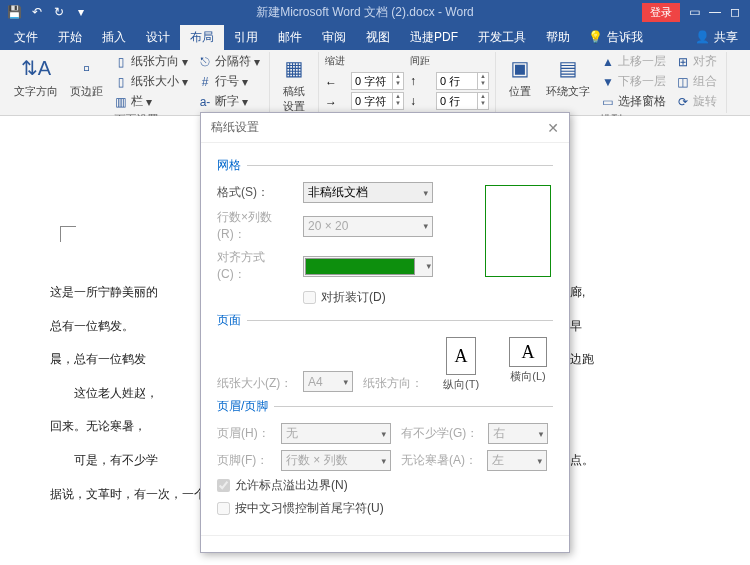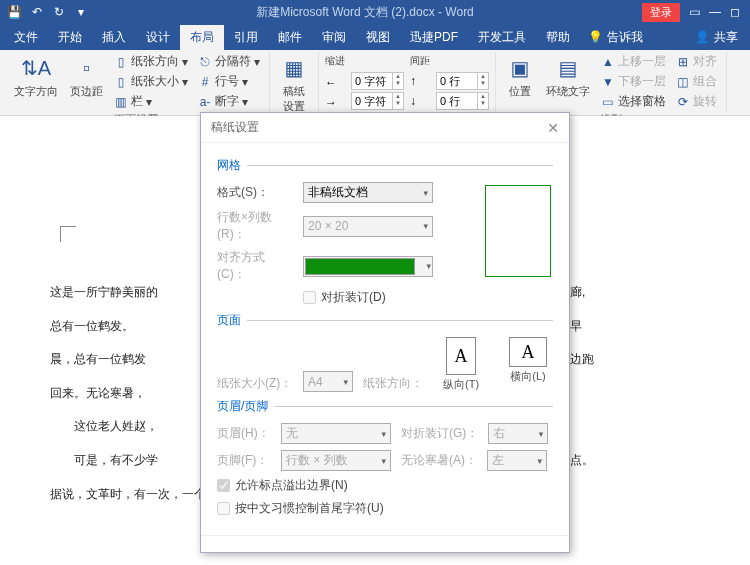--- a/index.html
+++ b/index.html
@@ -245,22 +245,22 @@
     <div class="rgroup-label">排列</div>
   </div>
 </div>
 
 <div class="doc-area">
   <div class="corner tl" style="left:60px;top:110px"></div>
   <div class="doc-text" style="margin-top:140px">
     <p><span>这是一所宁静美丽的</span><span style="display:inline-block;width:400px"></span><span>回廊,</span></p>
     <p><span>总有一位鹤发。</span><span style="display:inline-block;width:412px"></span><span>每个早</span></p>
     <p><span>晨，总有一位鹤发</span><span style="display:inline-block;width:412px"></span><span>一边跑</span></p>
+    <p style="text-indent:2em"><span>这位老人姓赵，</span></p>
     <p><span>回来。无论寒暑，</span></p>
-    <p style="text-indent:2em"><span>这位老人姓赵，</span></p>
     <p style="text-indent:2em"><span>可是，有不少学</span><span style="display:inline-block;width:400px"></span><span>污点。</span></p>
     <p><span>据说，文革时，有一次，一个造反派把一大碗剩菜扣在他脑门子上。他呢，只是</span></p>
   </div>
 </div>
 
 <div class="dialog">
   <div class="dlg-title">
     <span>稿纸设置</span>
     <span class="dlg-close">✕</span>
   </div>
@@ -316,21 +316,21 @@
       </div>
     </div>
 
     <div class="section-hdr">页眉/页脚</div>
     <div class="frow">
       <div class="flabel disabled" style="width:54px">页眉(H)：</div>
       <div class="fselect disabled" style="min-width:110px">
           <span>无</span>
           <span class="caret">▾</span>
         </div>
-      <div class="flabel disabled" style="width:auto">对折装订(G)：</div>
+      <div class="flabel disabled" style="width:auto">有不少学(G)：</div>
       <div class="fselect disabled" style="min-width:60px">
           <span>右</span>
           <span class="caret">▾</span>
         </div>
     </div>
     <div class="frow">
       <div class="flabel disabled" style="width:54px">页脚(F)：</div>
       <div class="fselect disabled" style="min-width:110px">
           <span>行数 × 列数</span>
           <span class="caret">▾</span>

